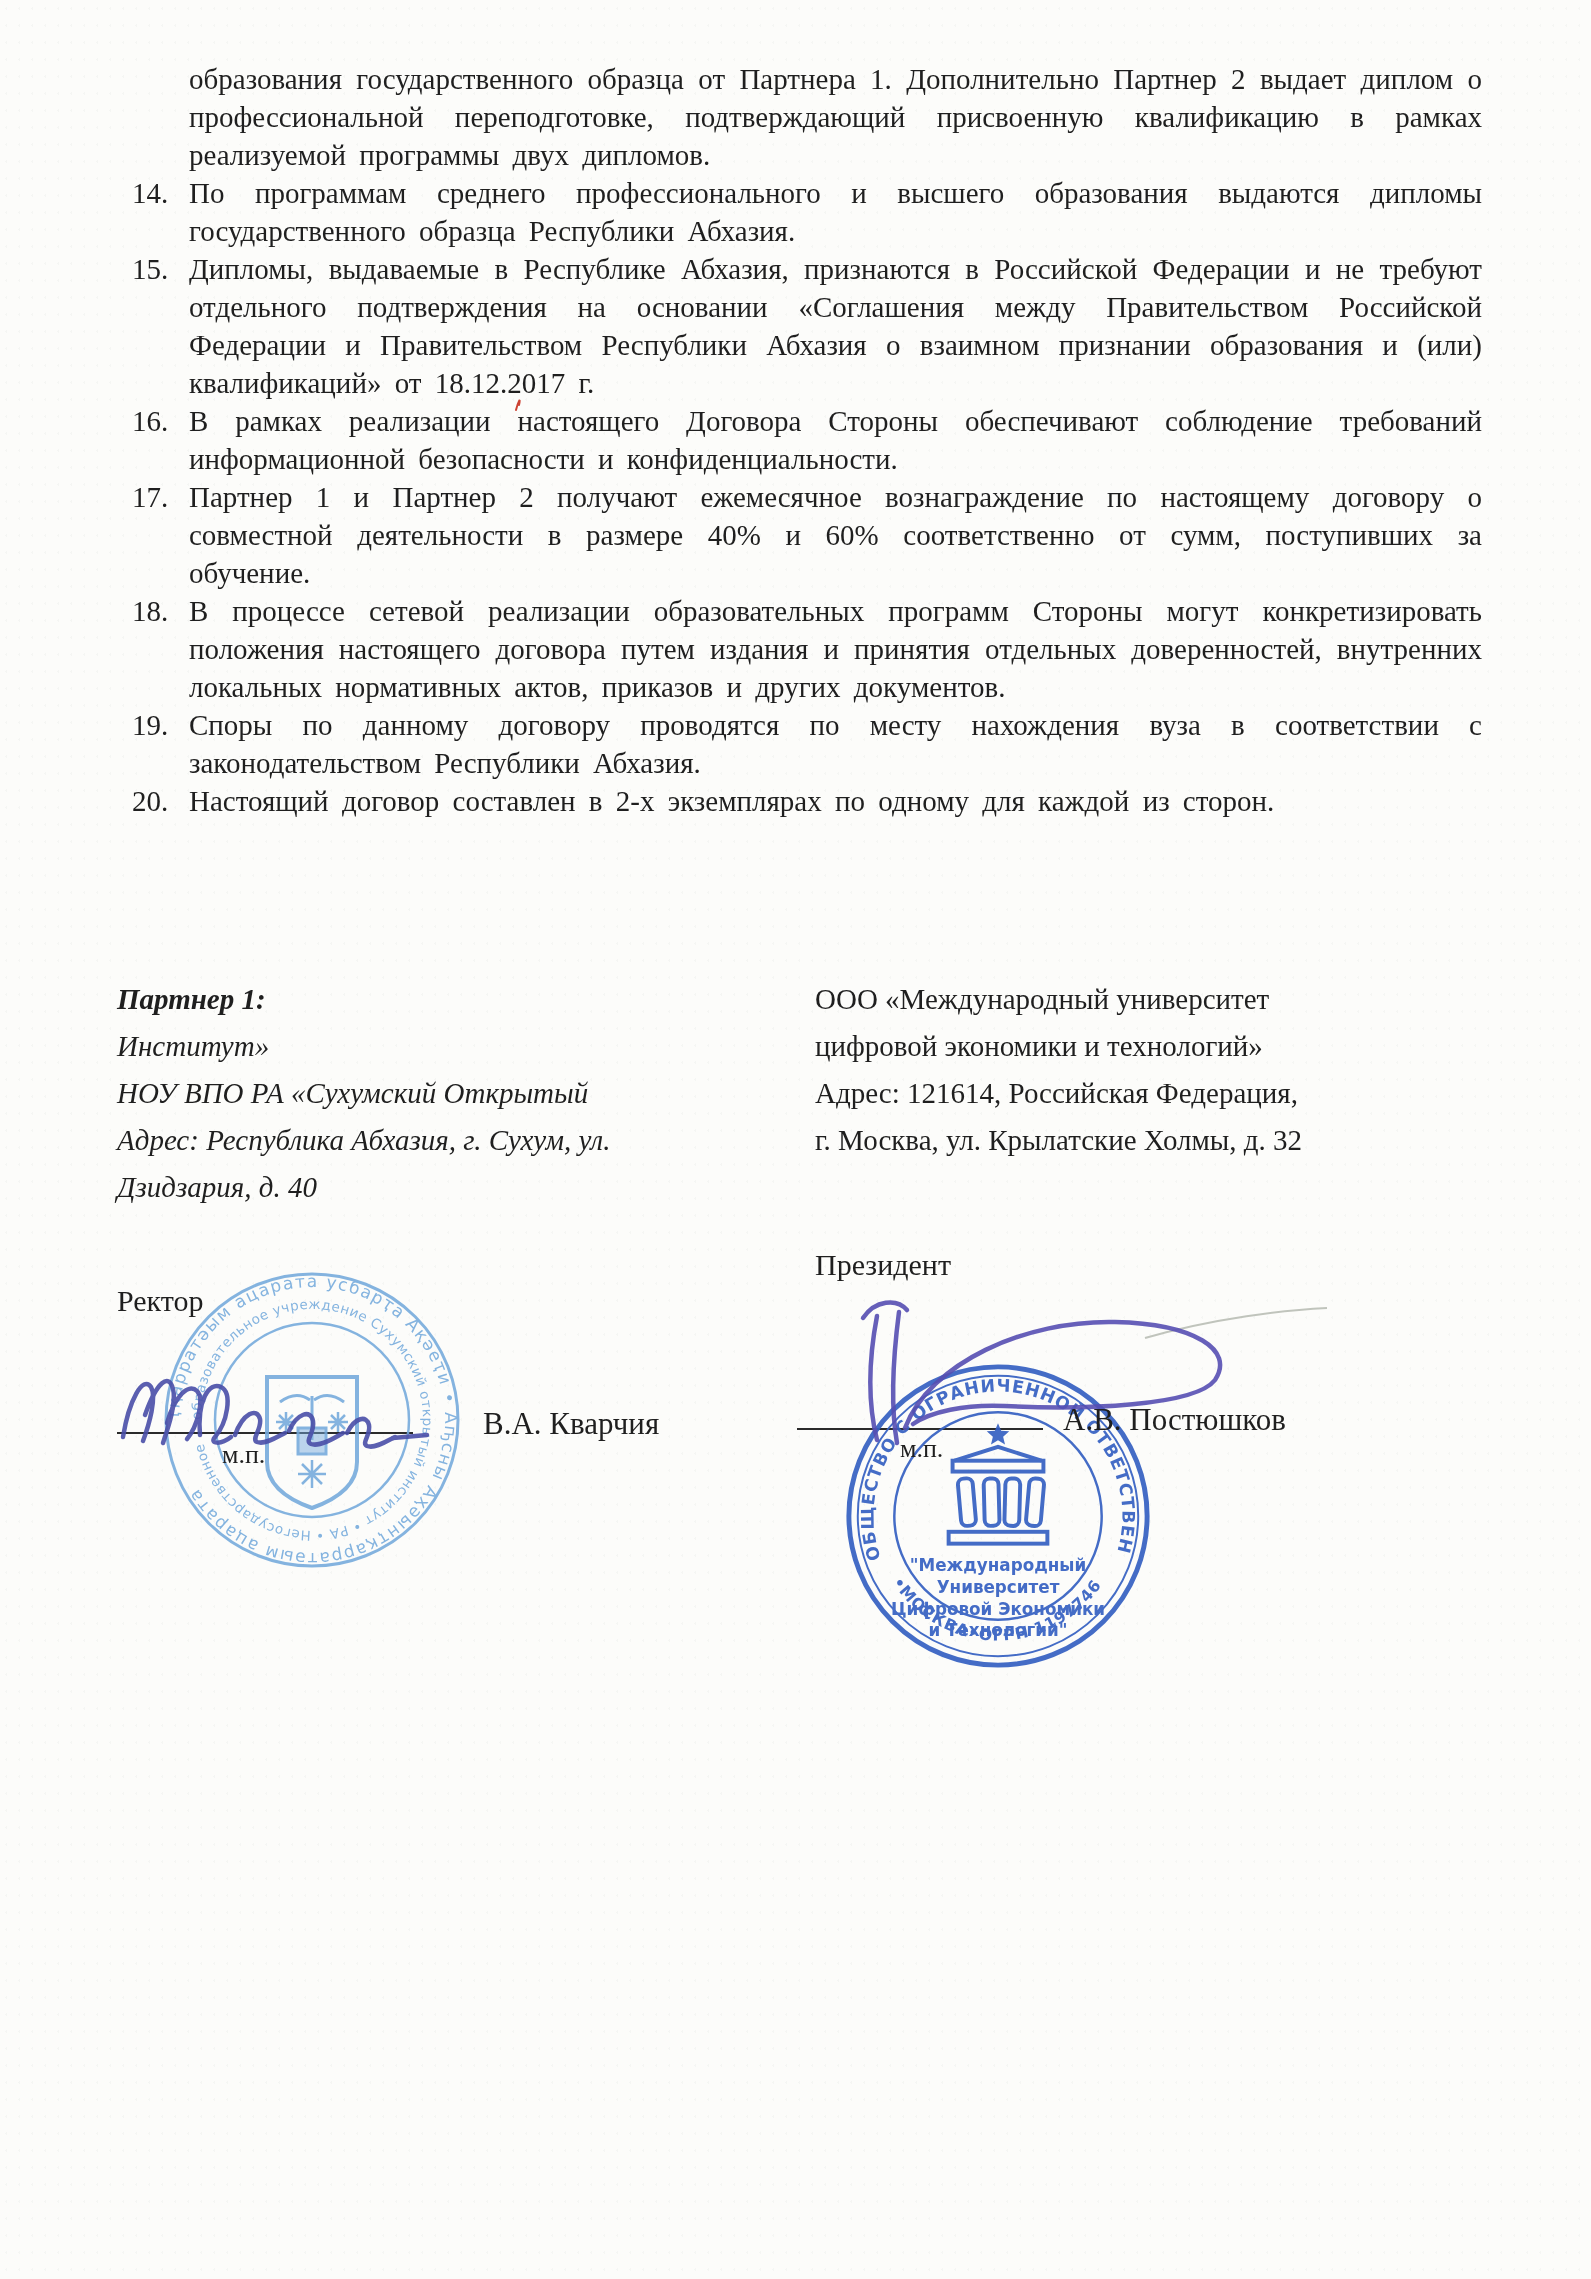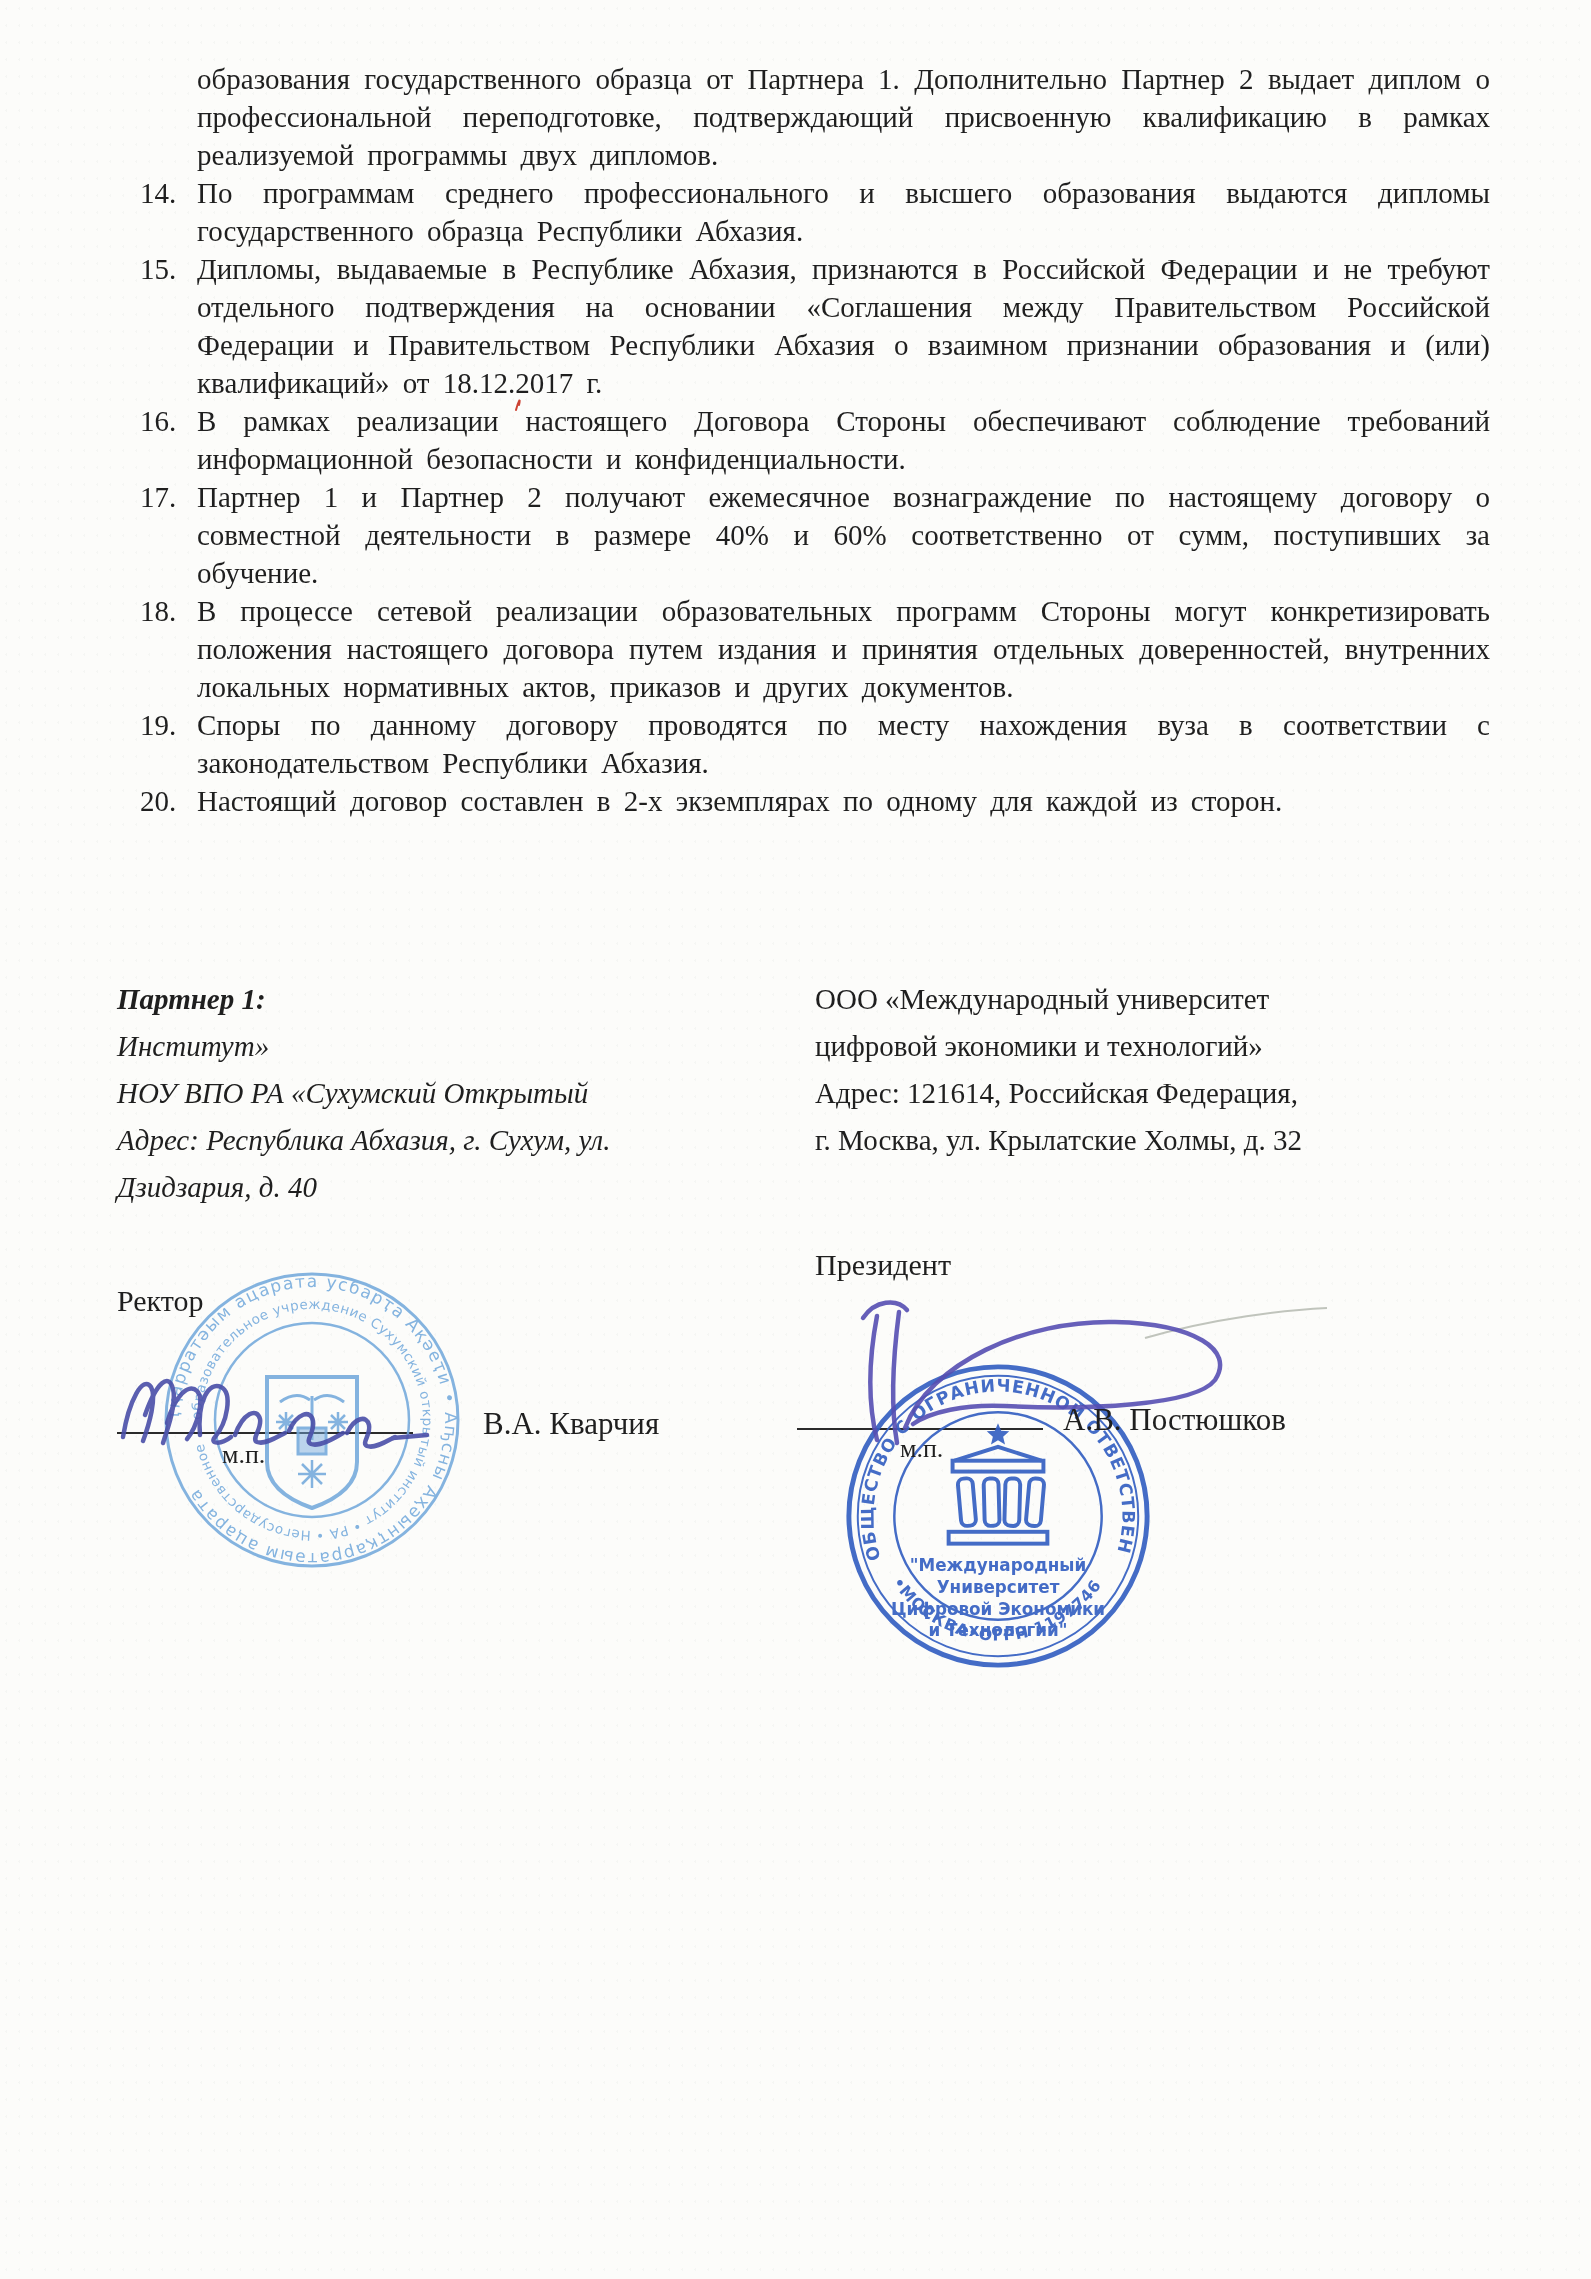--- a/index.html
+++ b/index.html
@@ -10,21 +10,21 @@
     color:#1f1f1f;
     overflow:hidden;
   }
   .page{
     position:relative;width:1591px;height:2279px;
     background-image:radial-gradient(rgba(120,140,130,0.05) 1px, transparent 1px);
     background-size:13px 17px;
   }
   
   .clauses{
-    position:absolute;left:140px;top:60px;width:1350px;
+    position:absolute;left:132px;top:60px;width:1350px;
     font-size:29px;line-height:38px;text-align:justify;word-spacing:6px;
   }
   .intro{margin:0 0 0 57px;}
   .clause{display:flex;align-items:flex-start;}
   .clause .num{flex:0 0 57px;text-align:left;}
   .clause .txt{flex:1 1 auto;text-align:justify;}
   
   .partner{position:absolute;font-size:29px;line-height:47px;}
   .partner .ptitle{font-weight:bold;}
   .partner-1{left:117px;top:976px;width:620px;font-style:italic;}

